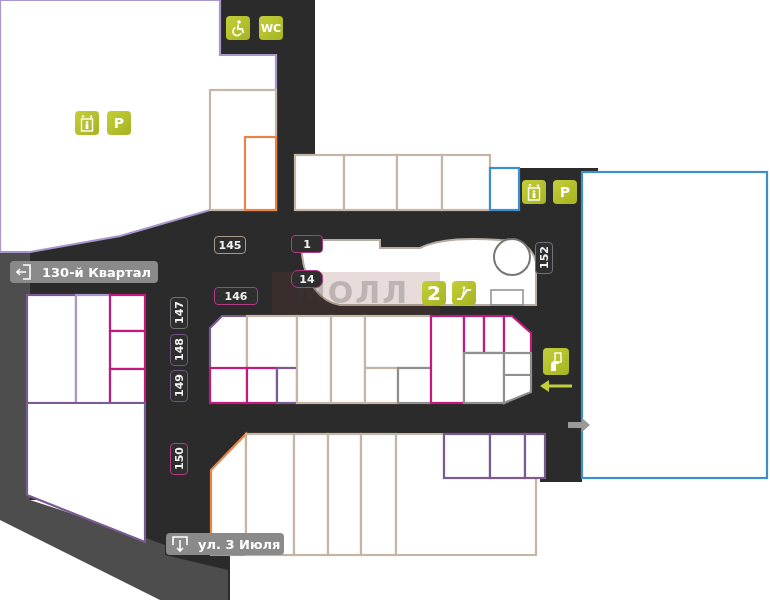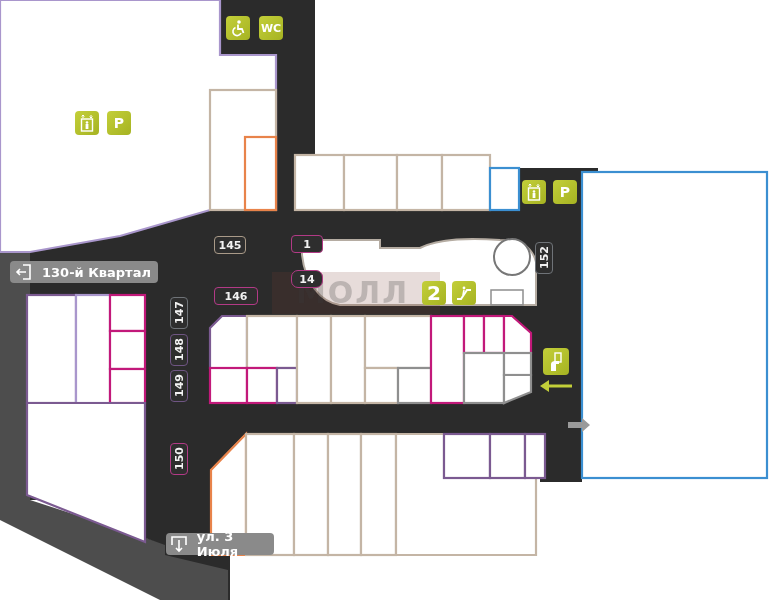--- a/index.html
+++ b/index.html
@@ -155,21 +155,21 @@
 <div class="exit-label" style="left:10px;top:261px;width:148px;">
   <span class="exit-icon">
     <svg width="18" height="18" viewBox="0 0 18 18">
         <path d="M8 2 L15 2 L15 16 L8 16" stroke="#fff" stroke-width="1.6" fill="none"></path>
         <path d="M2 9 L11 9 M5 6 L2 9 L5 12" stroke="#fff" stroke-width="1.6" fill="none"></path>
       </svg>
   </span>
   <span>130-й Квартал</span>
 </div>
 
-<div class="exit-label" style="left:166px;top:533px;width:108px;">
+<div class="exit-label" style="left:166px;top:533px;width:118px;">
   <span class="exit-icon">
     <svg width="18" height="18" viewBox="0 0 18 18">
         <path d="M2 10 L2 2 L16 2 L16 10" stroke="#fff" stroke-width="1.6" fill="none"></path>
         <path d="M9 5 L9 16 M6 13 L9 16 L12 13" stroke="#fff" stroke-width="1.6" fill="none"></path>
       </svg>
   </span>
   <span>ул. 3 Июля</span>
 </div>
 
 </body></html>

